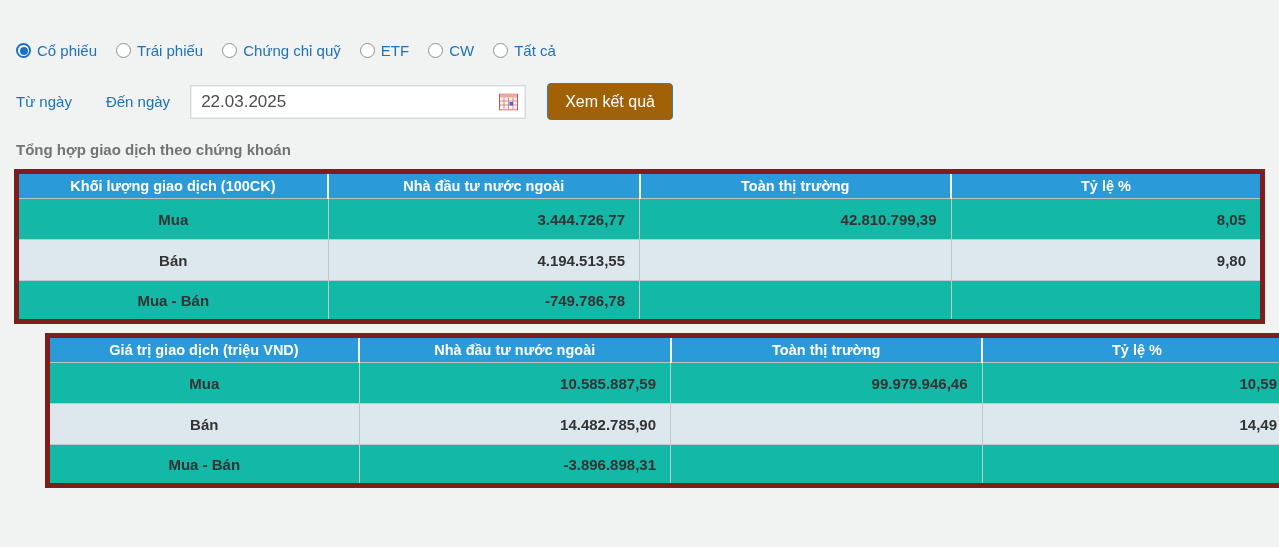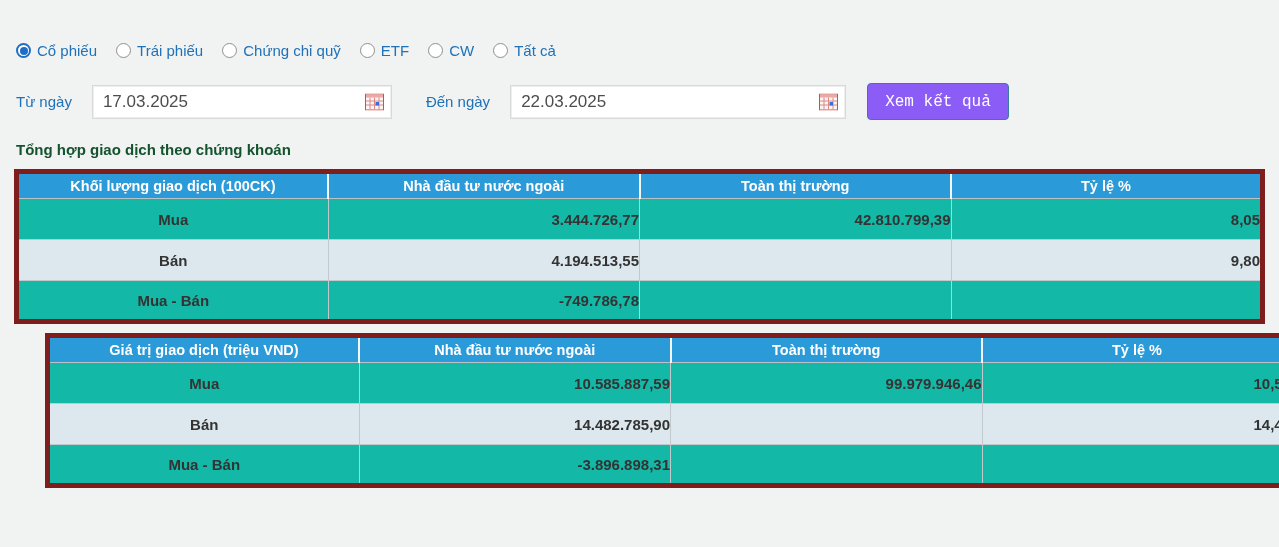--- a/index.html
+++ b/index.html
@@ -97,41 +97,41 @@
     transform: translateY(-50%);
     width: 19px; height: 17px;
     cursor: pointer;
     line-height: 0;
   }
   .to-label { margin-left: 34px; }
   .submit-btn {
     margin-left: 21px;
     height: 37px;
     padding: 0 17px;
-    background: #8b5cf6;
+    background: #a16207;
     border: 1px solid #3a7ba0;
     border-radius: 4px;
     color: #fff;
-    font-family: Liberation Mono, monospace;
+    font-family: Liberation Sans, sans-serif;
     font-size: 16px;
     cursor: pointer;
   }
 
   
   .warning-text {
     margin-top: 16px;
     color: #e52d27;
     font-size: 14.5px;
     padding-left: 2px;
   }
 
   
   .section-title {
     margin-top: 21px;
-    color: #14532d;
+    color: #737373;
     font-size: 15px;
     font-weight: bold;
     padding-left: 2px;
   }
 
   
   .data-table {
     width: 100%;
     border-collapse: collapse;
     margin-top: 11px;
@@ -153,21 +153,21 @@
   .data-table td {
     height: 41px;
     font-size: 15px;
     font-weight: bold;
     color: #333;
     border: 1px solid #c2c9cd;
   }
   .data-table tr.row-odd td { background: #14b8a6; }
   .data-table tr.row-even td { background: #dce8ee; }
   .cell-label { text-align: center; }
-  .cell-num { text-align: right; }
+  .cell-num { text-align: right; padding-right: 14px; }
   .data-table col { width: 25%; }
 </style>
 </head>
 <body>
 
 <div class="container">
 
 
   <div class="filter-row">
     <div class="radio-item selected">
@@ -193,35 +193,20 @@
       <span class="radio-label">CW</span>
     </div>
     <div class="radio-item">
       <span class="radio-circle"></span>
       <span class="radio-label">Tất cả</span>
     </div>
   </div>
 
   <div class="form-row">
     <span class="field-label">Từ ngày</span>
-    <div class="date-box">
-      <input class="date-input" type="text" value="17.03.2025" style="">
-      <span class="calendar-btn">
-        <svg width="19" height="17" viewBox="0 0 19 17">
-          <rect x="0.5" y="0.5" width="18" height="16" fill="#fdf3f3" stroke="#c9514d"></rect>
-          <rect x="1" y="1" width="17" height="3" fill="#eba9a6"></rect>
-          <line x1="1" y1="7.5" x2="18" y2="7.5" stroke="#d98a87" stroke-width="1"></line>
-          <line x1="1" y1="11.5" x2="18" y2="11.5" stroke="#d98a87" stroke-width="1"></line>
-          <line x1="5" y1="4" x2="5" y2="16" stroke="#d98a87" stroke-width="1"></line>
-          <line x1="9.5" y1="4" x2="9.5" y2="16" stroke="#d98a87" stroke-width="1"></line>
-          <line x1="14" y1="4" x2="14" y2="16" stroke="#d98a87" stroke-width="1"></line>
-          <rect x="10.5" y="8.5" width="3.5" height="3.5" fill="#3b6fd4"></rect>
-        </svg>
-      </span>
-    </div>
     <span class="field-label to-label">Đến ngày</span>
     <div class="date-box" style="width:336px">
       <input class="date-input" type="text" value="22.03.2025" style="">
       <span class="calendar-btn">
         <svg width="19" height="17" viewBox="0 0 19 17">
           <rect x="0.5" y="0.5" width="18" height="16" fill="#fdf3f3" stroke="#c9514d"></rect>
           <rect x="1" y="1" width="17" height="3" fill="#eba9a6"></rect>
           <line x1="1" y1="7.5" x2="18" y2="7.5" stroke="#d98a87" stroke-width="1"></line>
           <line x1="1" y1="11.5" x2="18" y2="11.5" stroke="#d98a87" stroke-width="1"></line>
           <line x1="5" y1="4" x2="5" y2="16" stroke="#d98a87" stroke-width="1"></line>

